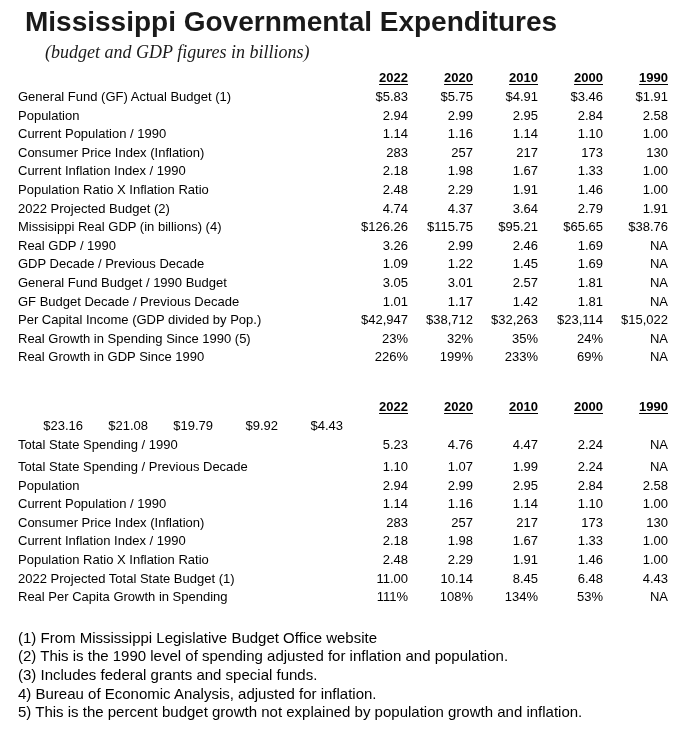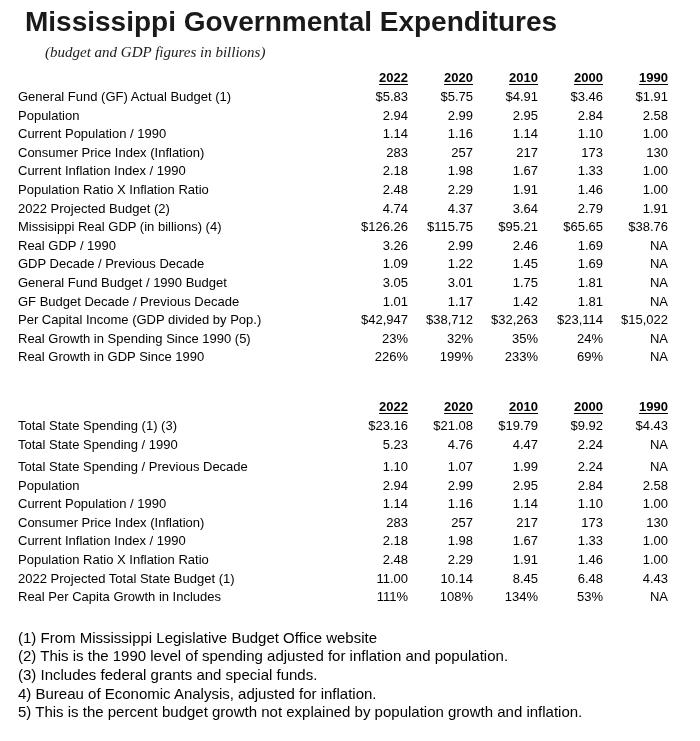--- a/index.html
+++ b/index.html
@@ -17,21 +17,21 @@
     padding: 6px 0 0 25px;
     font-size: 28px;
     font-weight: 700;
     line-height: 32px;
     color: #1a1a1a;
   }
   .subtitle {
     margin: 2px 0 0 45px;
     font-family: "Liberation Serif", serif;
     font-style: italic;
-    font-size: 15px;
+    font-size: 18px;
     line-height: 24px;
     color: #1a1a1a;
   }
   .table { margin-left: 18px; width: 650px; }
   .t1 { margin-top: 0; }
   .t2 { margin-top: 26px; }
   .trow {
     display: flex;
     align-items: baseline;
     height: 18.6px;
@@ -143,21 +143,21 @@
       <span class="val">1.09</span>
       <span class="val">1.22</span>
       <span class="val">1.45</span>
       <span class="val">1.69</span>
       <span class="val">NA</span>
     </div>
     <div class="trow">
       <span class="lbl">General Fund Budget / 1990 Budget</span>
       <span class="val">3.05</span>
       <span class="val">3.01</span>
-      <span class="val">1.75</span>
+      <span class="val">2.57</span>
       <span class="val">1.81</span>
       <span class="val">NA</span>
     </div>
     <div class="trow">
       <span class="lbl">GF Budget Decade / Previous Decade</span>
       <span class="val">1.01</span>
       <span class="val">1.17</span>
       <span class="val">1.42</span>
       <span class="val">1.81</span>
       <span class="val">NA</span>
@@ -192,21 +192,20 @@
     <div class="trow thead">
       <span class="lbl"></span>
       <span class="val year">2022</span>
       <span class="val year">2020</span>
       <span class="val year">2010</span>
       <span class="val year">2000</span>
       <span class="val year">1990</span>
     </div>
 
     <div class="trow bold">
-      <span class="lbl">Total State Spending (1) (3)</span>
       <span class="val">$23.16</span>
       <span class="val">$21.08</span>
       <span class="val">$19.79</span>
       <span class="val">$9.92</span>
       <span class="val">$4.43</span>
     </div>
     <div class="trow">
       <span class="lbl">Total State Spending / 1990</span>
       <span class="val">5.23</span>
       <span class="val">4.76</span>
@@ -264,21 +263,21 @@
     </div>
     <div class="trow">
       <span class="lbl">2022 Projected Total State Budget (1)</span>
       <span class="val">11.00</span>
       <span class="val">10.14</span>
       <span class="val">8.45</span>
       <span class="val">6.48</span>
       <span class="val">4.43</span>
     </div>
     <div class="trow">
-      <span class="lbl">Real Per Capita Growth in Includes</span>
+      <span class="lbl">Real Per Capita Growth in Spending</span>
       <span class="val">111%</span>
       <span class="val">108%</span>
       <span class="val">134%</span>
       <span class="val">53%</span>
       <span class="val">NA</span>
     </div>
   </div>
 
   <div class="footnotes">
     <div class="footnote">(1) From Mississippi Legislative Budget Office website</div>

